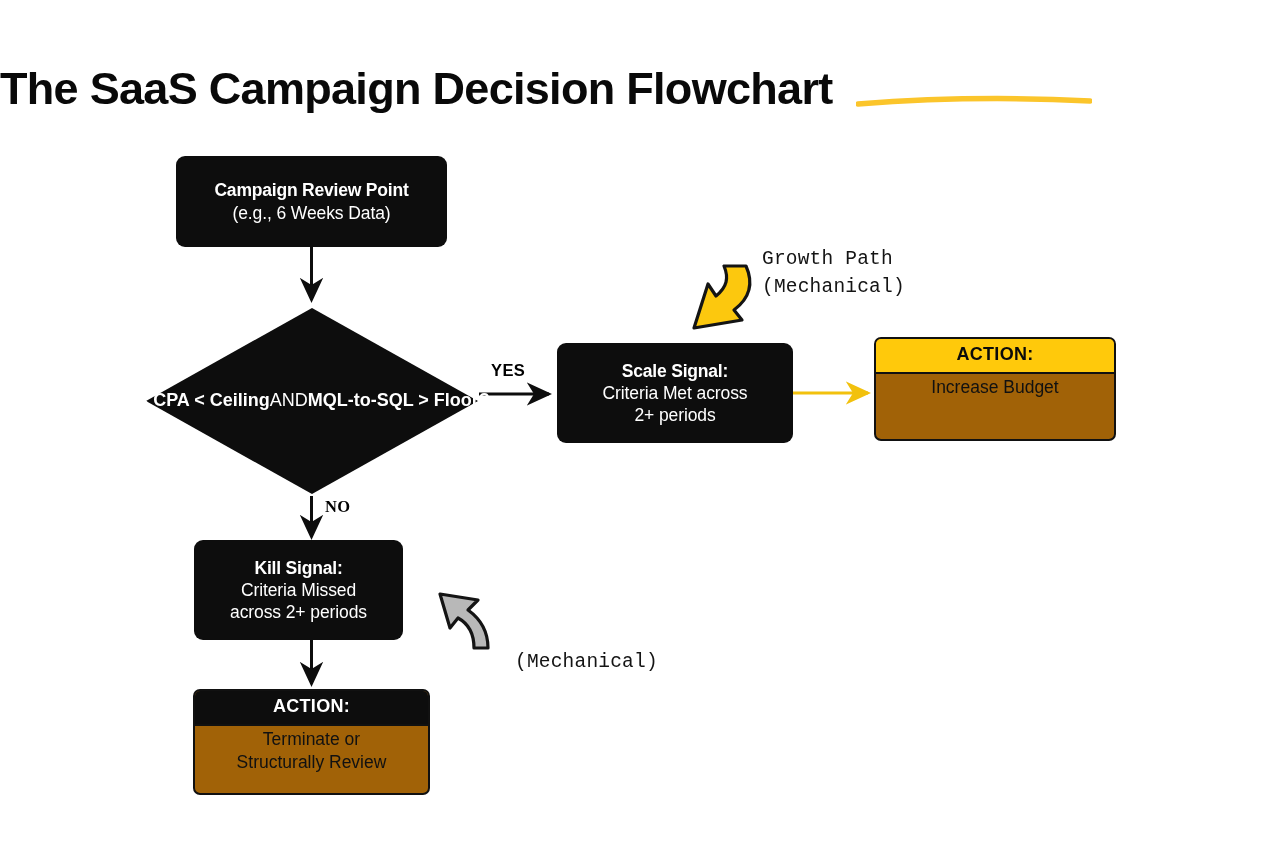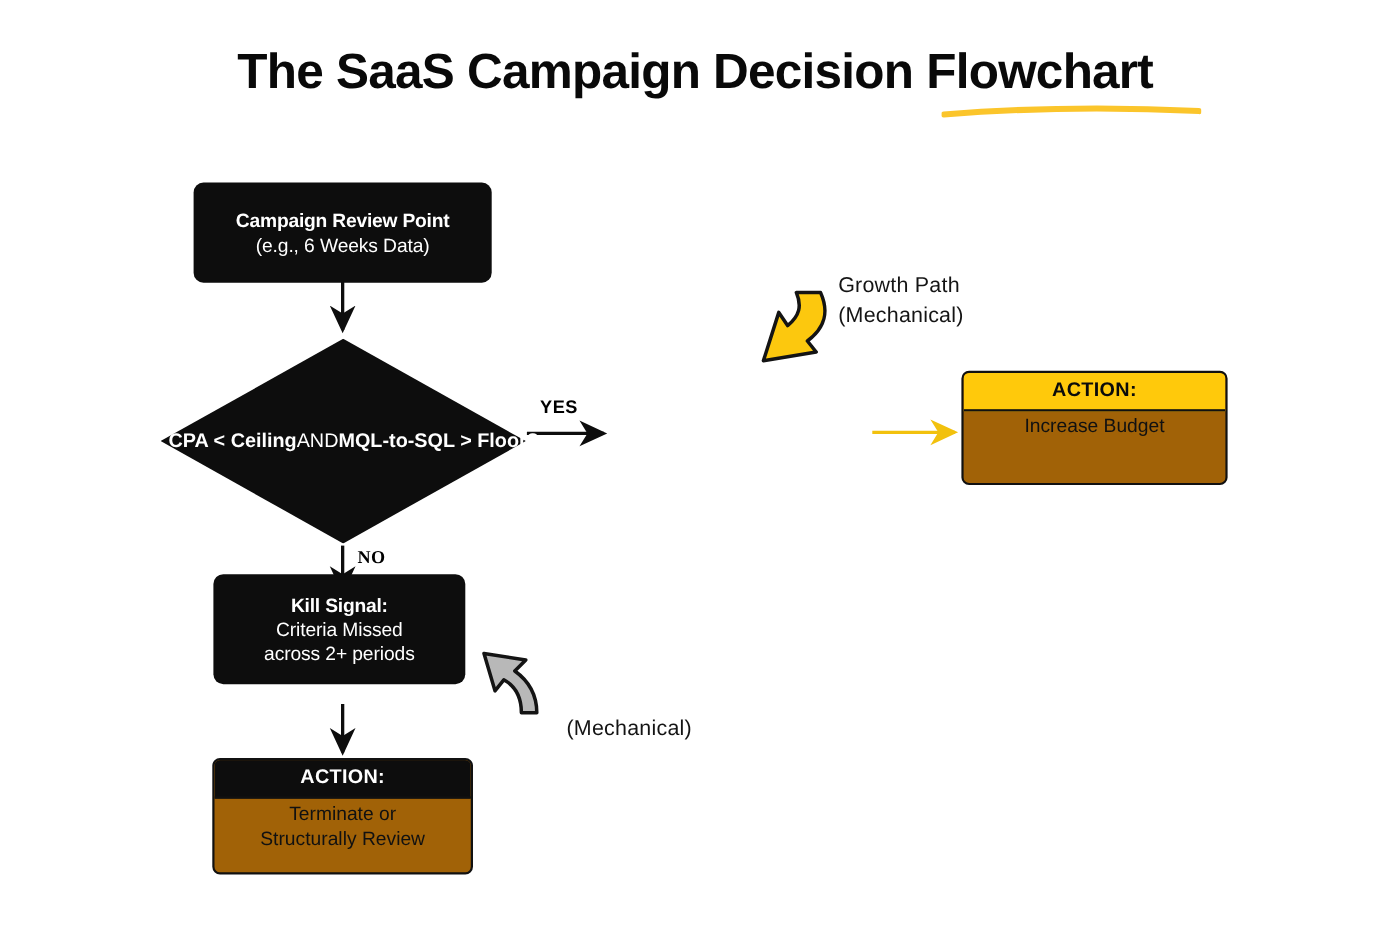--- a/index.html
+++ b/index.html
@@ -19,23 +19,22 @@
   #canvas {
     position: absolute;
     left: 0; top: 0;
     width: 1264px;
     height: 848px;
   }
 
   
   #title-wrap {
     position: absolute;
-    left: 0; top: 40px;
+    left: 0; top: 64px;
     width: 1264px;
-    text-align: center;
   }
   #page-title {
     display: inline-block;
     font-size: 45px;
     font-weight: bold;
     letter-spacing: -0.7px;
     color: #090909;
     line-height: 1.12;
     white-space: nowrap;
   }
@@ -44,21 +43,20 @@
     left: 856px;
     top: 94px;
     width: 236px;
     height: 14px;
   }
 
   
   .node {
     position: absolute;
     box-sizing: border-box;
-    margin-top: 10px;
   }
   .blackbox {
     background: #0d0d0d;
     color: #ffffff;
     border-radius: 9px;
     display: flex;
     flex-direction: column;
     align-items: center;
     justify-content: center;
     text-align: center;
@@ -145,21 +143,21 @@
     position: absolute;
     font-size: 16.5px;
     font-weight: bold;
     color: #000000;
     letter-spacing: 0.4px;
   }
 
   
   .annotation {
     position: absolute;
-    font-family: Liberation Sans, sans-serif;
+    font-family: Liberation Mono, monospace;
     font-size: 19.5px;
     color: #141414;
     line-height: 1.42;
     letter-spacing: 0.2px;
     white-space: nowrap;
   }
   .annotation .a2 { display: block; }
 
   svg { display: block; }
 </style>
@@ -205,22 +203,27 @@
     <svg id="diamond-shape" viewBox="0 0 332 186">
       <polygon points="166,0 332,93 166,186 0,93" fill="#0d0d0d"></polygon>
     </svg>
     <div id="diamond-text">
       <div class="d-line"><span>Is </span><b>CPA &lt; Ceiling</b></div>
       <div class="d-line">AND</div>
       <div class="d-line"><b>MQL-to-SQL &gt; Floor?</b></div>
     </div>
   </div>
 
-
-  <div class="node blackbox" id="node-kill" style="left:194px; top:512px; width:229px; height:100px;text-align:right;">
+  <div class="node blackbox" id="node-scale" style="left:557px; top:343px; width:236px; height:100px;">
+    <div class="ln-strong">Scale Signal:</div>
+    <div class="ln">Criteria Met across</div>
+    <div class="ln">2+ periods</div>
+  </div>
+
+  <div class="node blackbox" id="node-kill" style="left:194px; top:540px; width:209px; height:100px;text-align:right;">
     <div class="ln-strong">Kill Signal:</div>
     <div class="ln">Criteria Missed</div>
     <div class="ln">across 2+ periods</div>
   </div>
 
   <div class="action-card" id="action-growth" style="left:874px; top:337px; width:242px; height:104px;">
     <div class="action-head yellow">ACTION:</div>
     <div class="action-body">
       <div>Increase Budget</div>
     </div>

